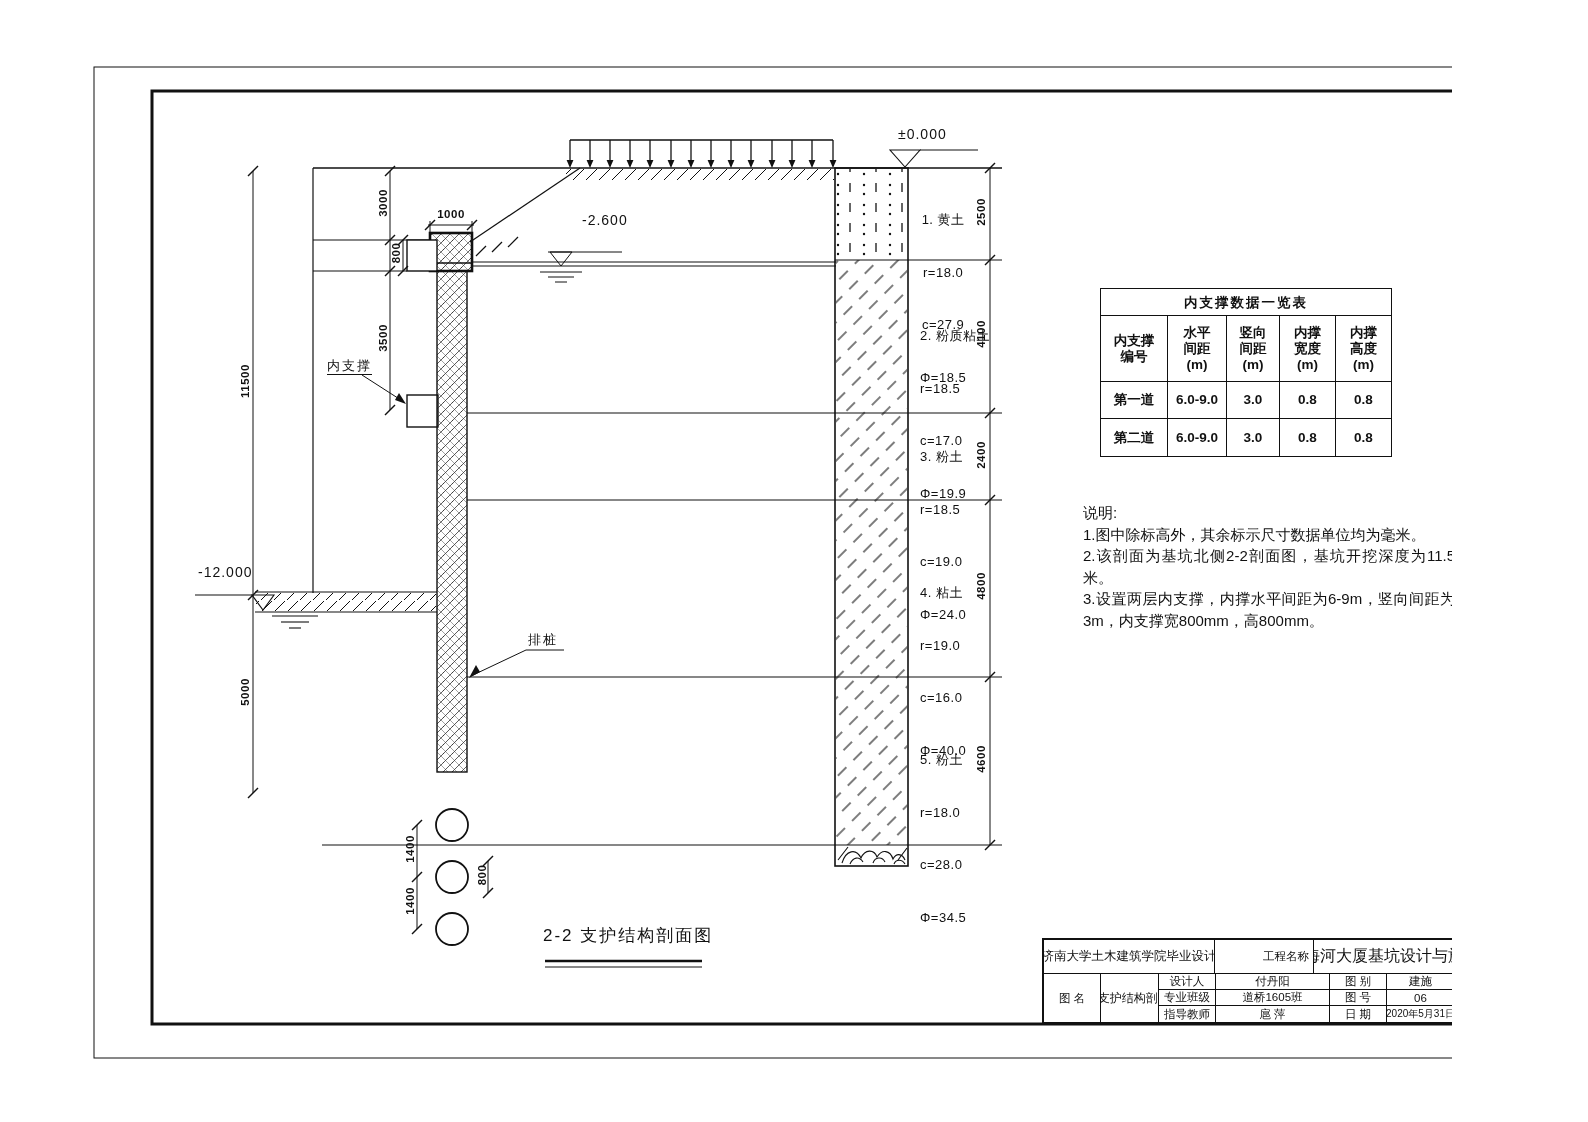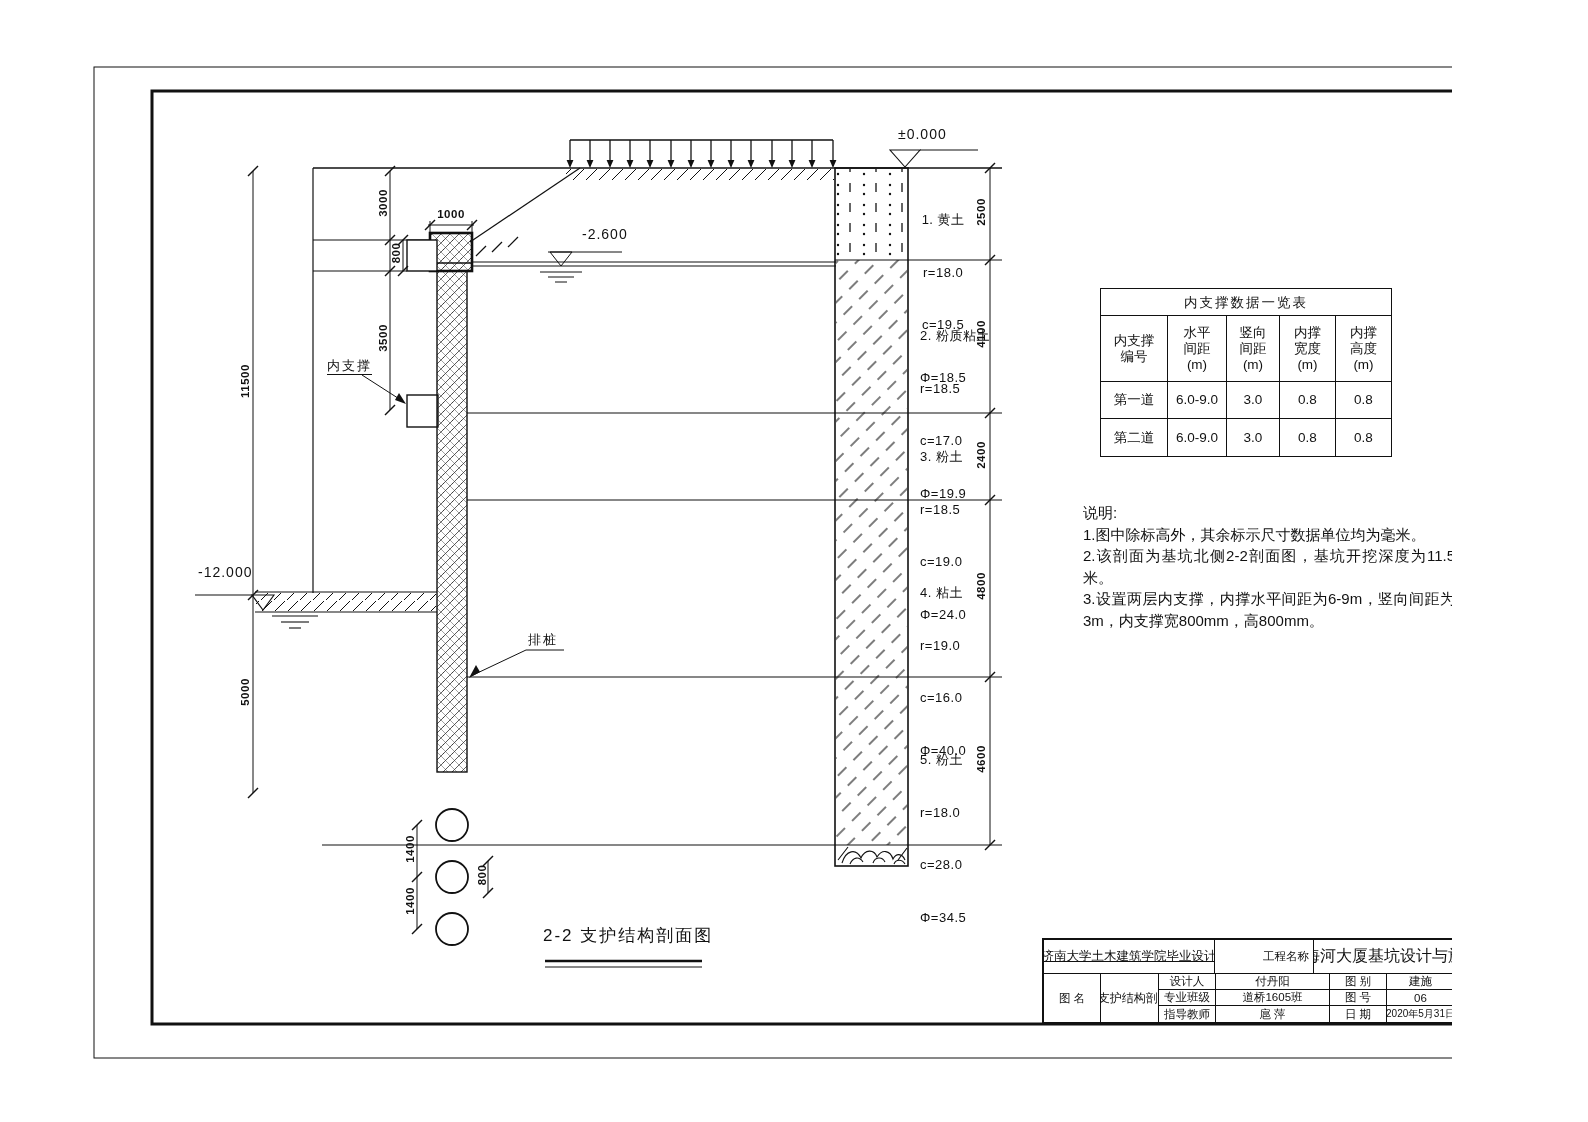--- a/index.html
+++ b/index.html
@@ -10,40 +10,40 @@
   .lvl{position:absolute;font-size:14px;letter-spacing:1px;white-space:nowrap;}
   .soil{position:absolute;font-size:13px;line-height:17.5px;white-space:pre;letter-spacing:.5px;}
   .lead-label{position:absolute;font-size:13px;letter-spacing:2px;white-space:nowrap;}
   .u{border-bottom:1px solid #111;padding-bottom:1px;}
   .dim{position:absolute;width:44px;text-align:center;font-size:11.5px;font-weight:bold;
        letter-spacing:.5px;white-space:nowrap;}
   .vdim{transform:rotate(-90deg);transform-origin:center;}
   .caption{position:absolute;left:543px;top:924px;font-size:17px;letter-spacing:2px;white-space:nowrap;}
   
   .sup-table{position:absolute;left:1100px;top:288px;width:292px;height:169px;
-             border:1.5px solid #111;box-sizing:border-box;font-size:13.5px;}
+             border:1.5px solid #111;box-sizing:border-box;font-size:13.5px;font-weight:bold;}
   .sup-title{height:27px;line-height:27px;text-align:center;border-bottom:1px solid #111;
              box-sizing:border-box;letter-spacing:2px;}
   .sup-grid{display:grid;grid-template-columns:67px 59px 53px 56px 1fr;
             grid-template-rows:66px 37px 1fr;height:140px;}
   .sup-grid>div{border-right:1px solid #111;border-bottom:1px solid #111;box-sizing:border-box;
             display:flex;align-items:center;justify-content:center;text-align:center;
             white-space:pre-line;line-height:16px;}
   .sup-grid>div.lastc{border-right:none;}
   .sup-grid>div.lastr{border-bottom:none;text-align:center;}
   
   .notes{position:absolute;left:1083px;top:502px;width:372px;font-size:15px;line-height:21.5px;}
   .notes .itm{text-align:justify;}
   
   .tblock{position:absolute;left:1042px;top:938px;width:414px;height:86px;
           border:2px solid #111;box-sizing:border-box;}
   .tb-row1{display:flex;height:34px;border-bottom:1px solid #111;box-sizing:border-box;}
   .tb-row1>div{display:flex;align-items:center;justify-content:center;box-sizing:border-box;
                border-right:1px solid #111;overflow:hidden;white-space:nowrap;}
-  .tb-univ{width:171px;font-size:12.5px;text-decoration:underline;}
+  .tb-univ{width:171px;font-size:12.5px;}
   .tb-plabel{width:55px;font-size:11.5px;margin-left:44px;}
   .tb-pname{flex:1;border-right:none !important;font-size:16px;}
   .tb-grid{display:grid;grid-template-columns:57px 58px 57px 114px 57px 1fr;
            grid-template-rows:1fr 1fr 1fr;height:48px;font-size:11.5px;}
   .tb-grid>div{border-right:1px solid #111;border-bottom:1px solid #111;box-sizing:border-box;
                display:flex;align-items:center;justify-content:center;overflow:hidden;white-space:nowrap;}
   .tb-grid>div.nb{border-bottom:none;}
   .tb-grid>div.nr{border-right:none;}
   .tb-span{grid-row:1/4;border-bottom:none !important;}
   .tb-dname{font-size:12px;letter-spacing:0;}
@@ -219,30 +219,30 @@
         <use href="#tk" x="488" y="893"></use>
     </g>
 
     <g stroke="#111">
       <line x1="545" y1="961" x2="702" y2="961" stroke-width="2.6"></line>
       <line x1="545" y1="967" x2="702" y2="967" stroke-width="1"></line>
     </g>
   </svg>
 
   <div class="lvl" style="left:898px;top:126px;">±0.000</div>
-  <div class="lvl" style="left:582px;top:226px;">-2.600</div>
+  <div class="lvl" style="left:582px;top:212px;">-2.600</div>
   <div class="lvl" style="left:198px;top:564px;">-12.000</div>
 
   <div class="lead-label" style="left:327px;top:357px;"><span class="u">内支撑</span></div>
   <div class="lead-label" style="left:528px;top:631px;">排桩</div>
 
   <div class="soil" style="left:920px;top:176px;text-align:center;">
     <div>1. 黄土</div>
     <div>r=18.0</div>
-    <div>c=19.5</div>
+    <div>c=27.9</div>
     <div>Φ=18.5</div>
   </div>
   <div class="soil" style="left:920px;top:292px;">
     <div>2. 粉质粘土</div>
     <div>r=18.5</div>
     <div>c=17.0</div>
     <div>Φ=19.9</div>
   </div>
   <div class="soil" style="left:920px;top:413px;">
     <div>3. 粉土</div>

